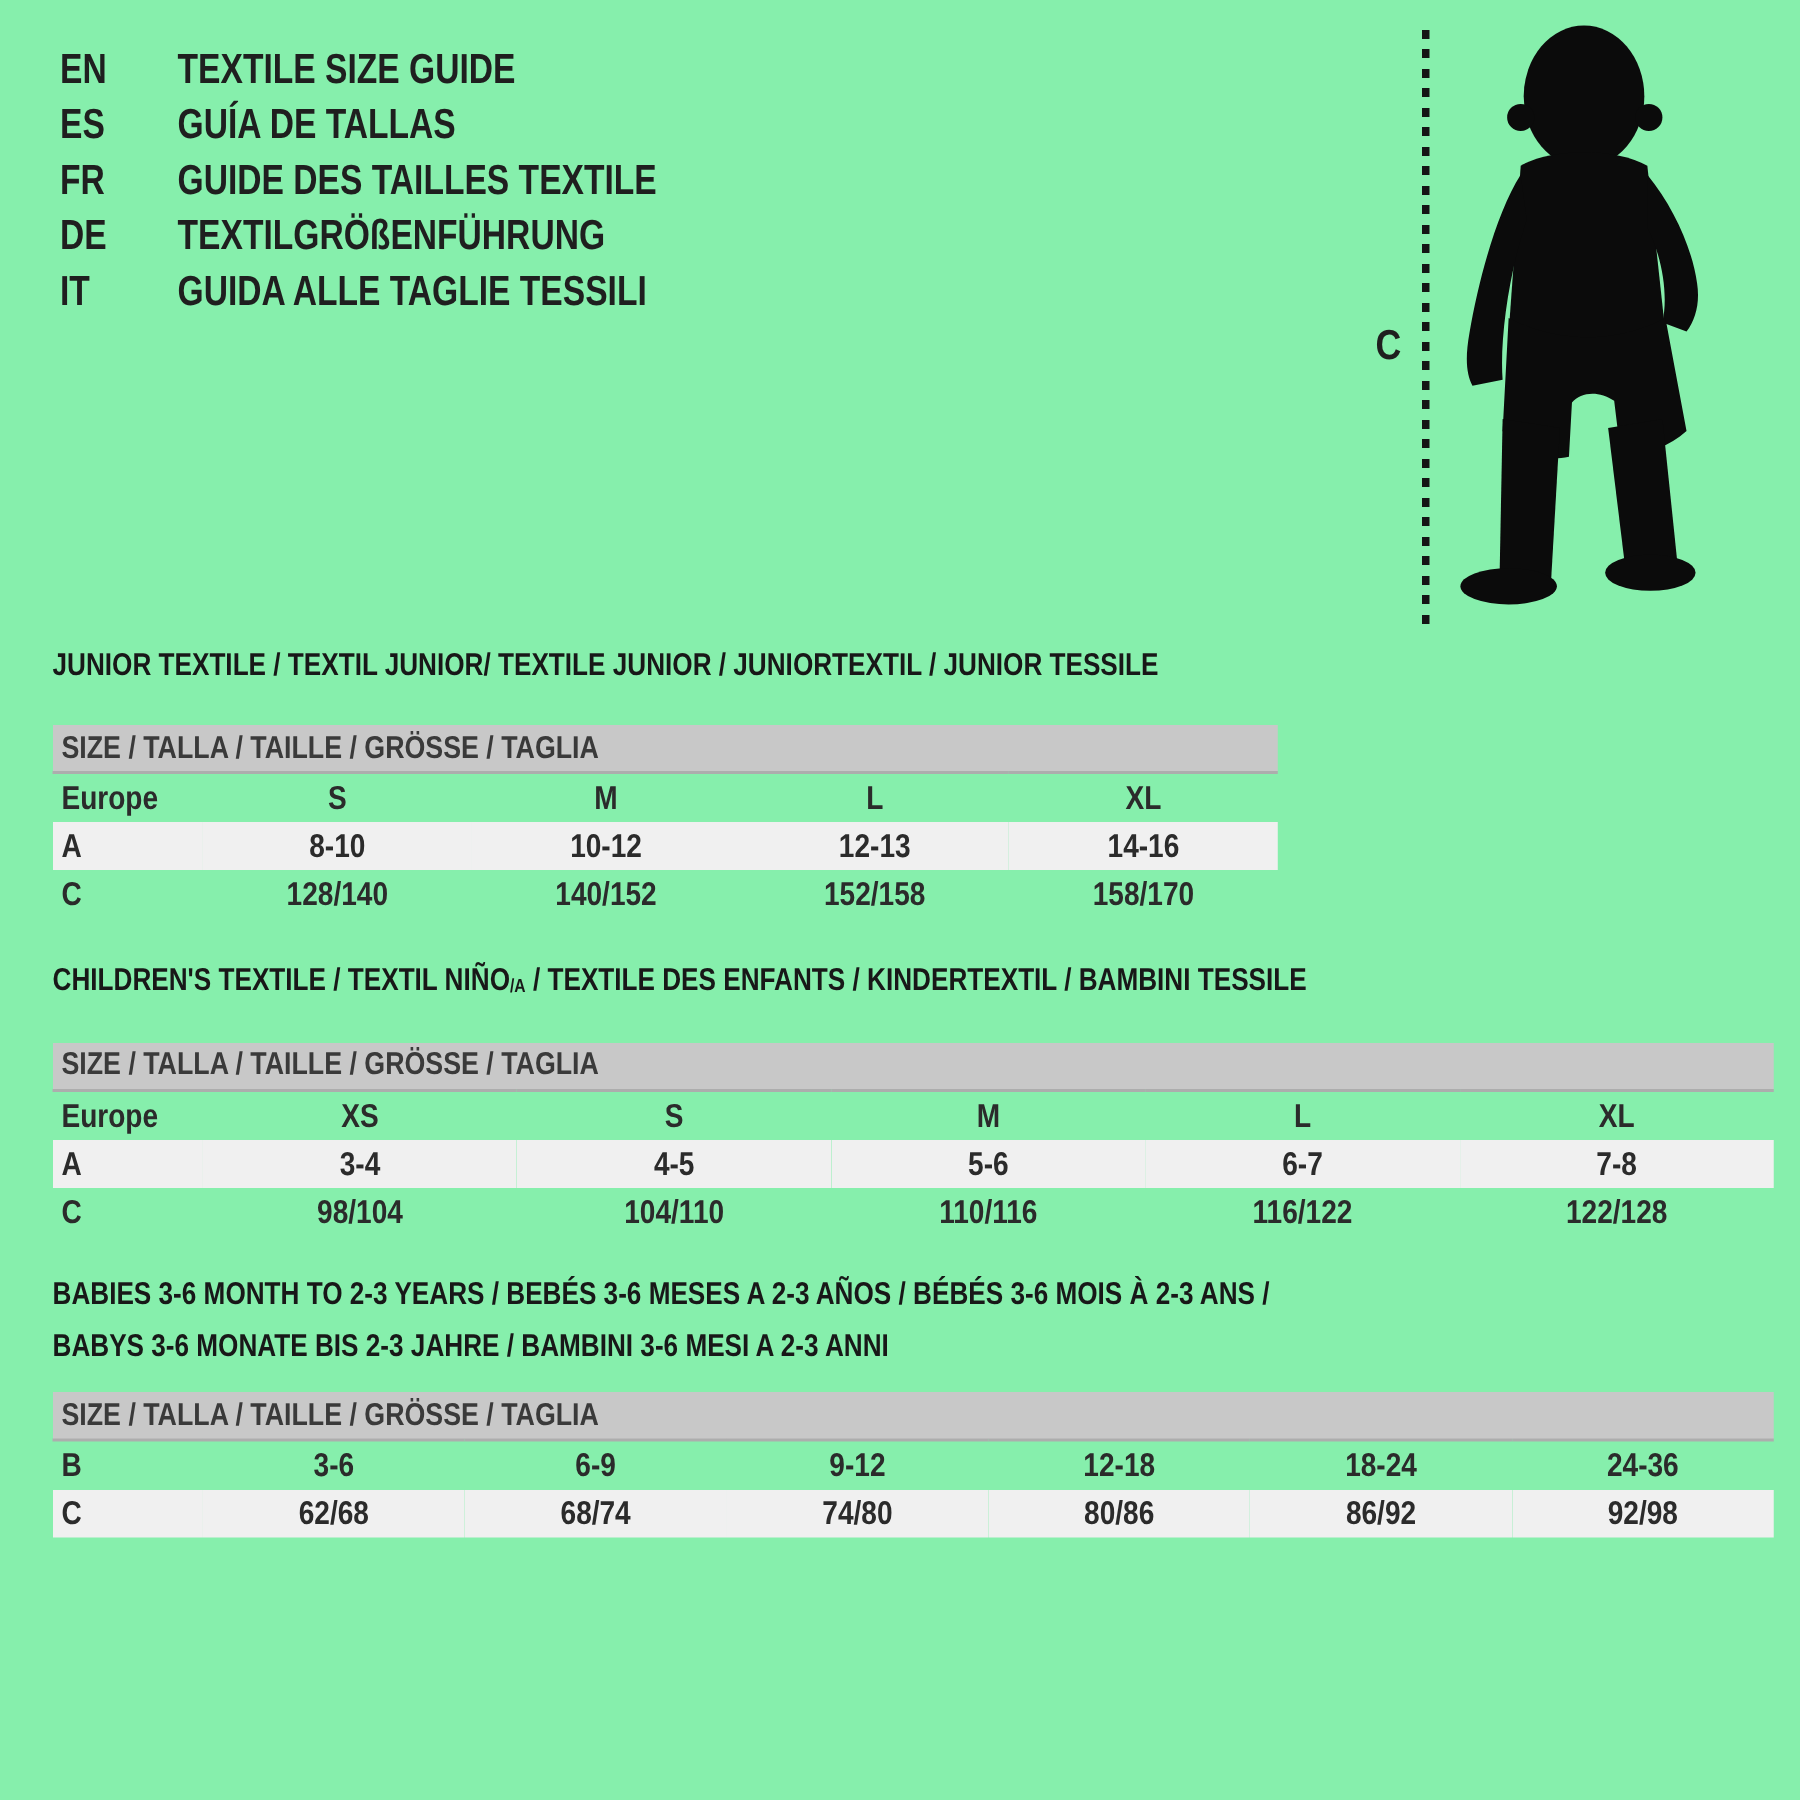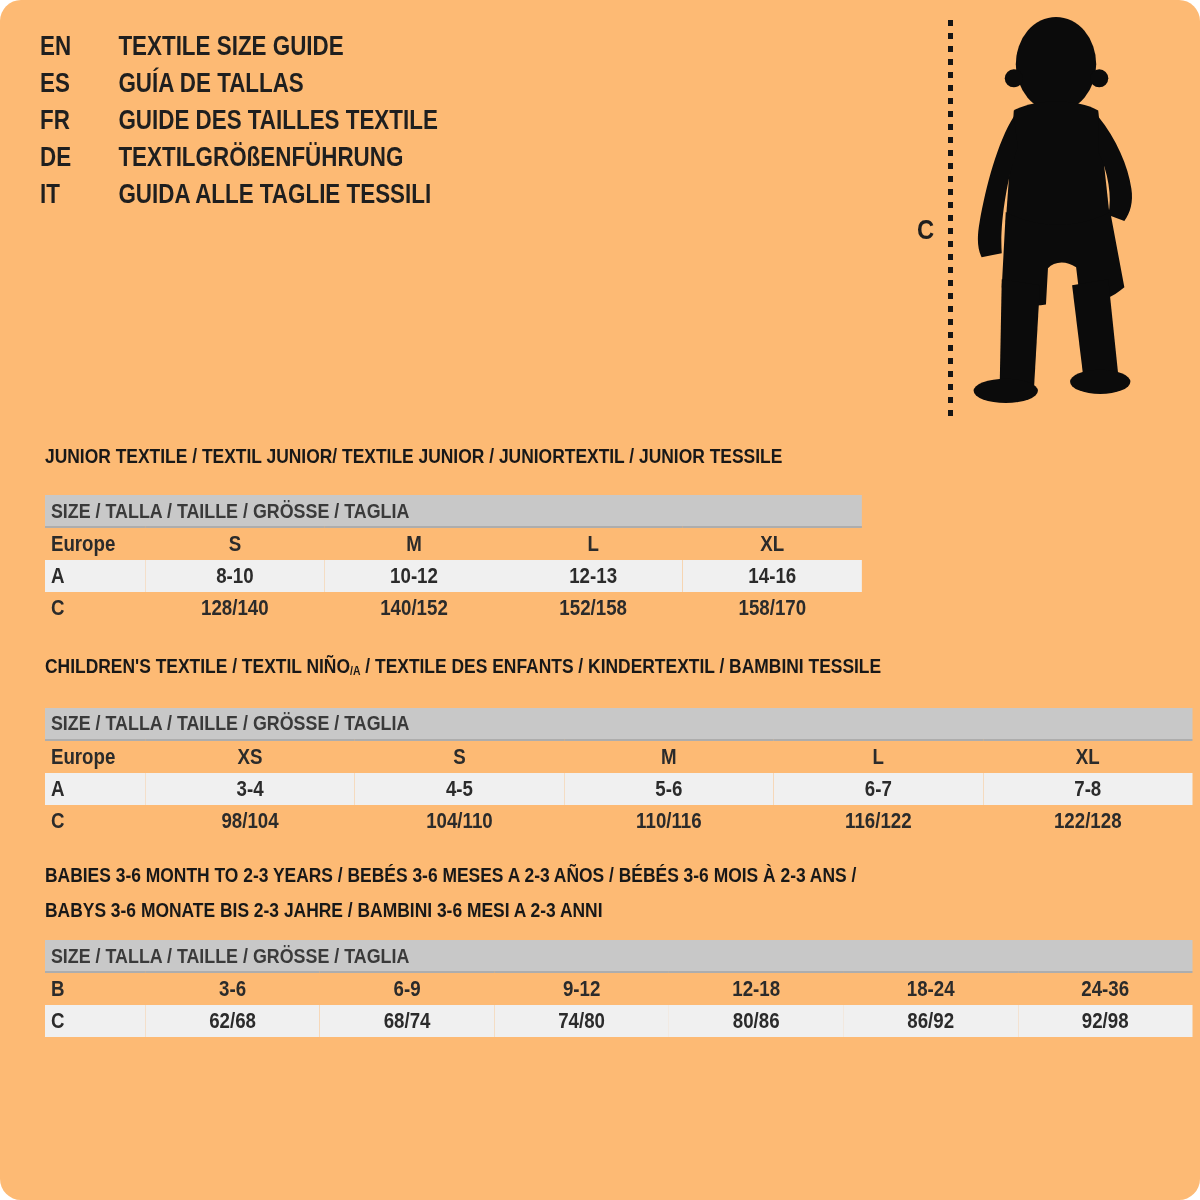--- a/index.html
+++ b/index.html
@@ -1,35 +1,35 @@
 <!DOCTYPE html>
 <html><head>
 <meta charset="utf-8">
 <title>Textile Size Guide</title>
 <style>
   html,body { margin:0; padding:0; background:#ffffff; }
   .page {
-    position:relative; width:1200px; height:1200px; background:#fdba74;
-    font-family:"Liberation Sans","DejaVu Sans",sans-serif; color:#1f1f1f; overflow:hidden;border-radius:21px;
+    position:relative; width:1200px; height:1200px; background:#86efac;
+    font-family:"Liberation Sans","DejaVu Sans",sans-serif; color:#1f1f1f; overflow:hidden;
   }
 
   
   .languages { position:absolute; left:40px; top:27px; transform:scaleX(0.80); transform-origin:left top; }
   .lang-row { display:flex; font-size:28px; font-weight:bold; line-height:37px; letter-spacing:0; white-space:nowrap; }
   .lang-code { width:98px; flex:0 0 98px; }
 
   
   .figure { position:absolute; left:905px; top:14px; width:260px; height:410px; }
   .measure-label { position:absolute; left:12px; top:200px; font-size:28px; font-weight:bold; transform:scaleX(0.85); transform-origin:left top; }
   .dashed-line { position:absolute; left:43px; top:6px; width:5px; height:396px;
     background:repeating-linear-gradient(to bottom,#151515 0 6px,transparent 6px 13px); }
   .silhouette { position:absolute; left:62px; top:2px; width:172px; height:402px; }
 
   
-  .sec { position:absolute; left:45px;margin-top:12px; }
+  .sec { position:absolute; left:35px; }
   .sec-junior   { top:431px; }
   .sec-children { top:641px; }
   .sec-babies   { top:845px; }
   .sec-title { font-size:21px; font-weight:bold; color:#181818; line-height:25px; margin:0;
     transform:scaleX(0.83); transform-origin:left top; white-space:nowrap; }
   .sec-title.multiline { line-height:35px; }
   .title-sub { font-size:0.60em; vertical-align:-0.12em; letter-spacing:0; }
   .gap-junior   { height:27px; }
   .gap-children { height:24px; }
   .gap-babies   { height:13px; }

